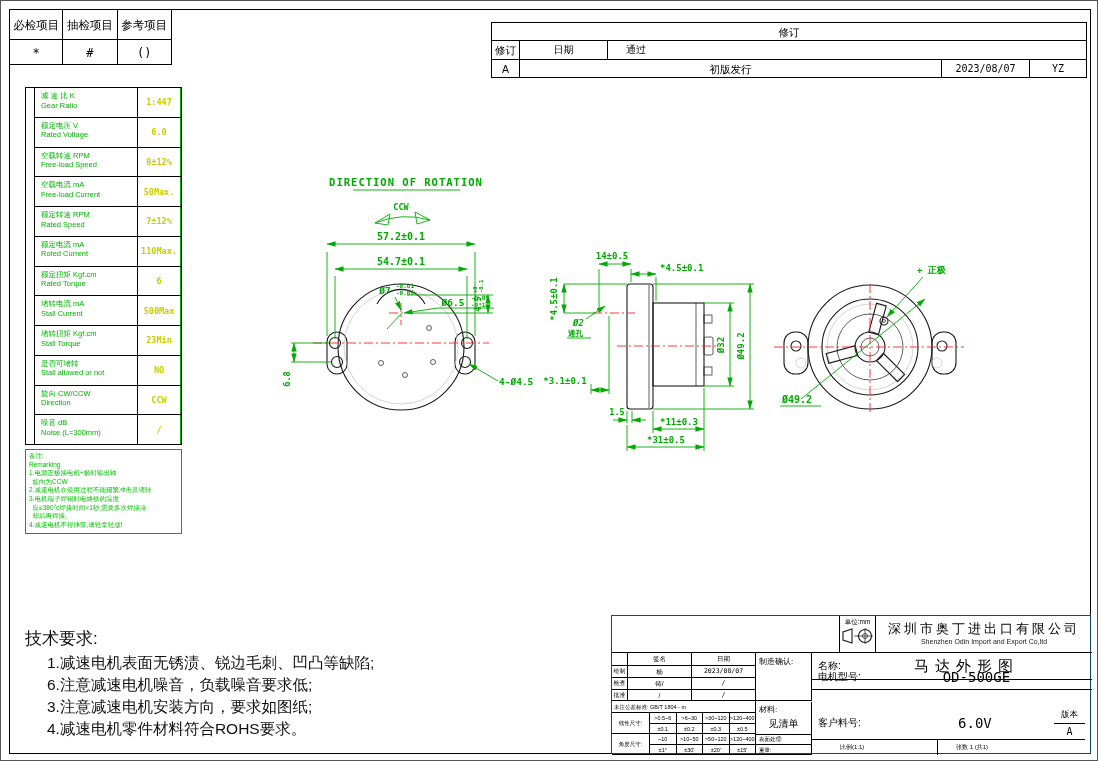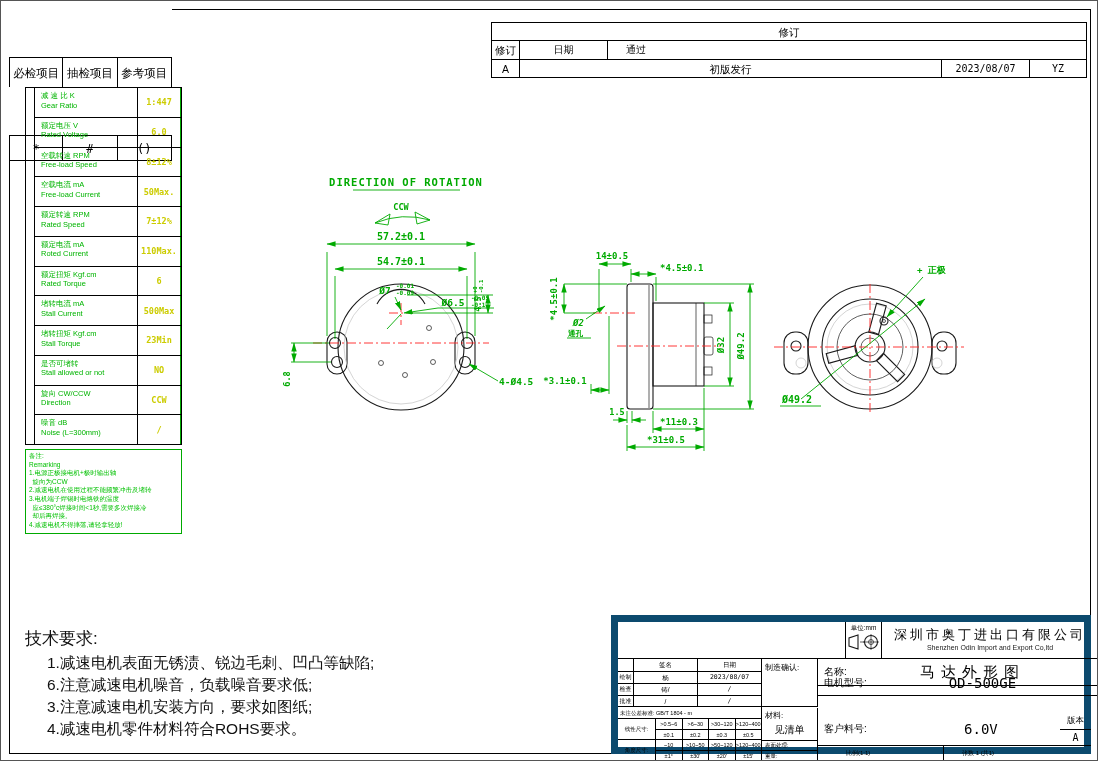--- a/index.html
+++ b/index.html
@@ -5,21 +5,21 @@
   * { margin:0; padding:0; box-sizing:border-box; }
   html,body { background:#e8e8e8; }
   body { font-family:"Liberation Sans", sans-serif; }
   #sheet { position:relative; width:1098px; height:761px; background:#ffffff;
            border:1px solid #555; overflow:hidden; }
   .abs { position:absolute; }
   .frame { left:8px; top:8px; width:1082px; height:745px; border:1px solid #000; }
 
   
   .insp { left:8px; top:8px; width:163px; display:flex; flex-wrap:wrap; background:#fff; }
-  .insp .c { width:54.3px; border:1px solid #000; border-left:none; text-align:center;margin-top:48px; }
+  .insp .c { width:54.3px; border:1px solid #000; border-left:none; text-align:center; }
   .insp .c:first-child, .insp .c:nth-child(4){ border-left:1px solid #000; }
   .insp .h { height:30px; line-height:30px; font-size:11.5px; border-bottom:none;}
   .insp .s { height:26px; line-height:26px; font-size:12px; font-family:"DejaVu Sans Mono",monospace;}
 
   
   .spec { left:24px; top:86px; width:157px; height:358px; border:1px solid #000; display:flex; }
   .spec .gut { width:9px; border-right:1px solid #000; }
   .spec .rows { flex:1; display:flex; flex-direction:column; }
   .spec .row { flex:1; display:flex; border-bottom:1px solid #000; }
   .spec .row:last-child { border-bottom:none; }
@@ -378,21 +378,21 @@
   </svg>
 
   <div class="abs tech">
     <div class="tt">技术要求:</div>
     <div class="it">1.减速电机表面无锈渍、锐边毛刺、凹凸等缺陷;</div>
     <div class="it">6.注意减速电机噪音，负载噪音要求低;</div>
     <div class="it">3.注意减速电机安装方向，要求如图纸;</div>
     <div class="it">4.减速电机零件材料符合ROHS要求。</div>
   </div>
 
-  <div class="abs tb" style="border:7px solid #0c4a6e; background:#fff;">
+  <div class="abs tb" style="border:1px solid #0c4a6e; background:#fff;">
 
     <div class="bx" style="left:0; top:0; width:228px; height:37px;"></div>
     <div class="bx" style="left:228px; top:0; width:36px; height:37px; text-align:center;">
       <div style="font-size:6.5px; padding-top:2px;">单位:mm</div>
       <svg width="34" height="18" viewBox="0 0 34 18">
         <path d="M2 5 L2 13 L11 16 L11 2 Z" class="k"></path>
         <line x1="13" y1="9" x2="17" y2="9" class="kt"></line>
         <circle cx="24" cy="9" r="6.5" class="k"></circle>
         <circle cx="24" cy="9" r="2.5" class="kt"></circle>
         <line x1="16" y1="9" x2="32" y2="9" class="kt"></line>

